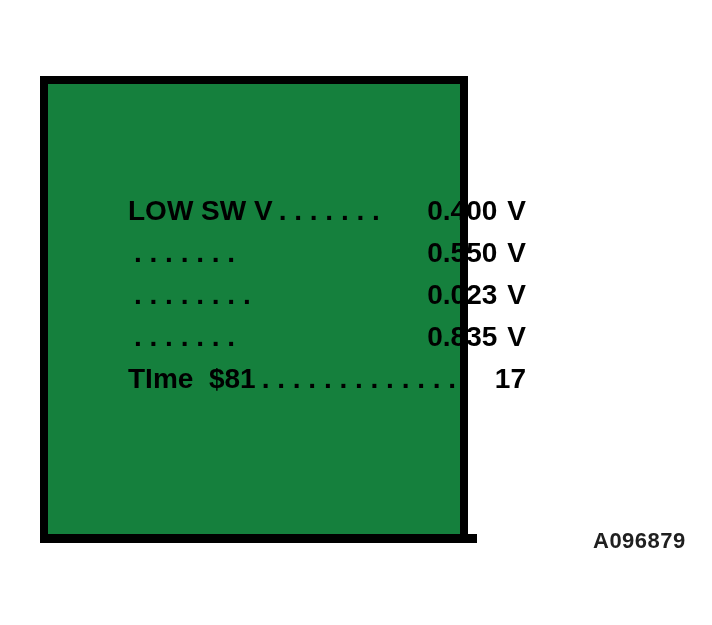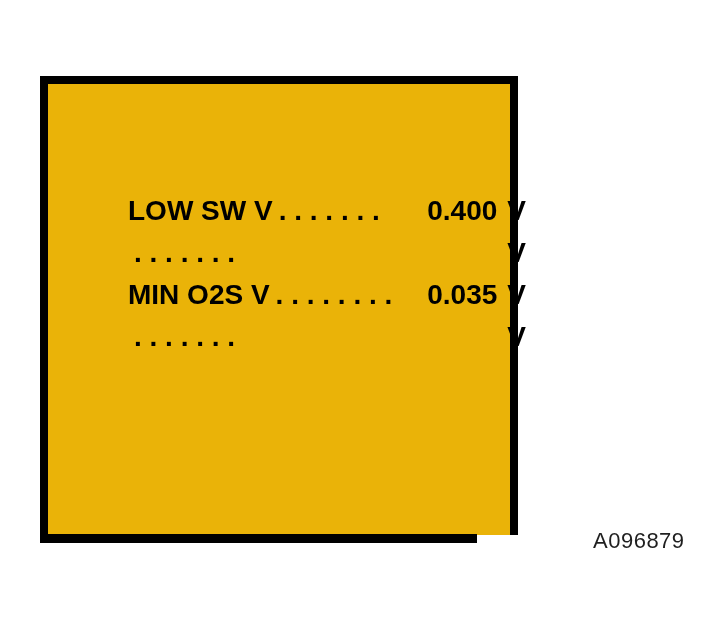--- a/index.html
+++ b/index.html
@@ -13,26 +13,26 @@
     height: 625px;
     background: #ffffff;
     overflow: hidden;
     font-family: "Liberation Sans", sans-serif;
   }
   
   .screen-box {
     position: absolute;
     left: 40px;
     top: 76px;
-    width: 478px;
+    width: 428px;
     height: 459px;
     box-sizing: border-box;
     border: 8px solid #000000;
     border-bottom: none;
-    background: #eab308;
+    background: #15803d;
     padding-left: 19px;
   }
   
   .screen-box-bottom {
     position: absolute;
     left: 40px;
     top: 534px;
     width: 437px;
     height: 9px;
     background: #000000;
@@ -74,21 +74,21 @@
     white-space: pre;
   }
   .row .unit:empty {
     margin-left: 0;
   }
   .figure-code {
     position: absolute;
     left: 593px;
     top: 528px;
     font-size: 22px;
-    font-weight: 400;
+    font-weight: 700;
     color: #1f1f1f;
     letter-spacing: 0.5px;
     white-space: pre;
   }
 </style>
 </head>
 <body>
 
 <div class="page">
 
@@ -97,35 +97,42 @@
 
       <div class="row">
         <span class="label">LOW SW V</span>
         <span class="dots">. . . . . . .</span>
         <span class="value">0.400</span>
         <span class="unit">V</span>
       </div>
 
       <div class="row">
         <span class="dots">. . . . . . .</span>
+        <span class="value">0.550</span>
         <span class="unit">V</span>
       </div>
 
       <div class="row">
-        <span class="label">MIN O2S V</span>
         <span class="dots">. . . . . . . .</span>
-        <span class="value">0.035</span>
+        <span class="value">0.023</span>
         <span class="unit">V</span>
       </div>
 
       <div class="row">
         <span class="dots">. . . . . . .</span>
+        <span class="value">0.835</span>
         <span class="unit">V</span>
       </div>
 
+      <div class="row">
+        <span class="label">TIme  $81</span>
+        <span class="dots">. . . . . . . . . . . . .</span>
+        <span class="value">17</span>
+        <span class="unit"></span>
+      </div>
 
     </div>
   </div>
 
   <div class="screen-box-bottom"></div>
 
   <div class="figure-code">A096879</div>
 
 </div>
 

